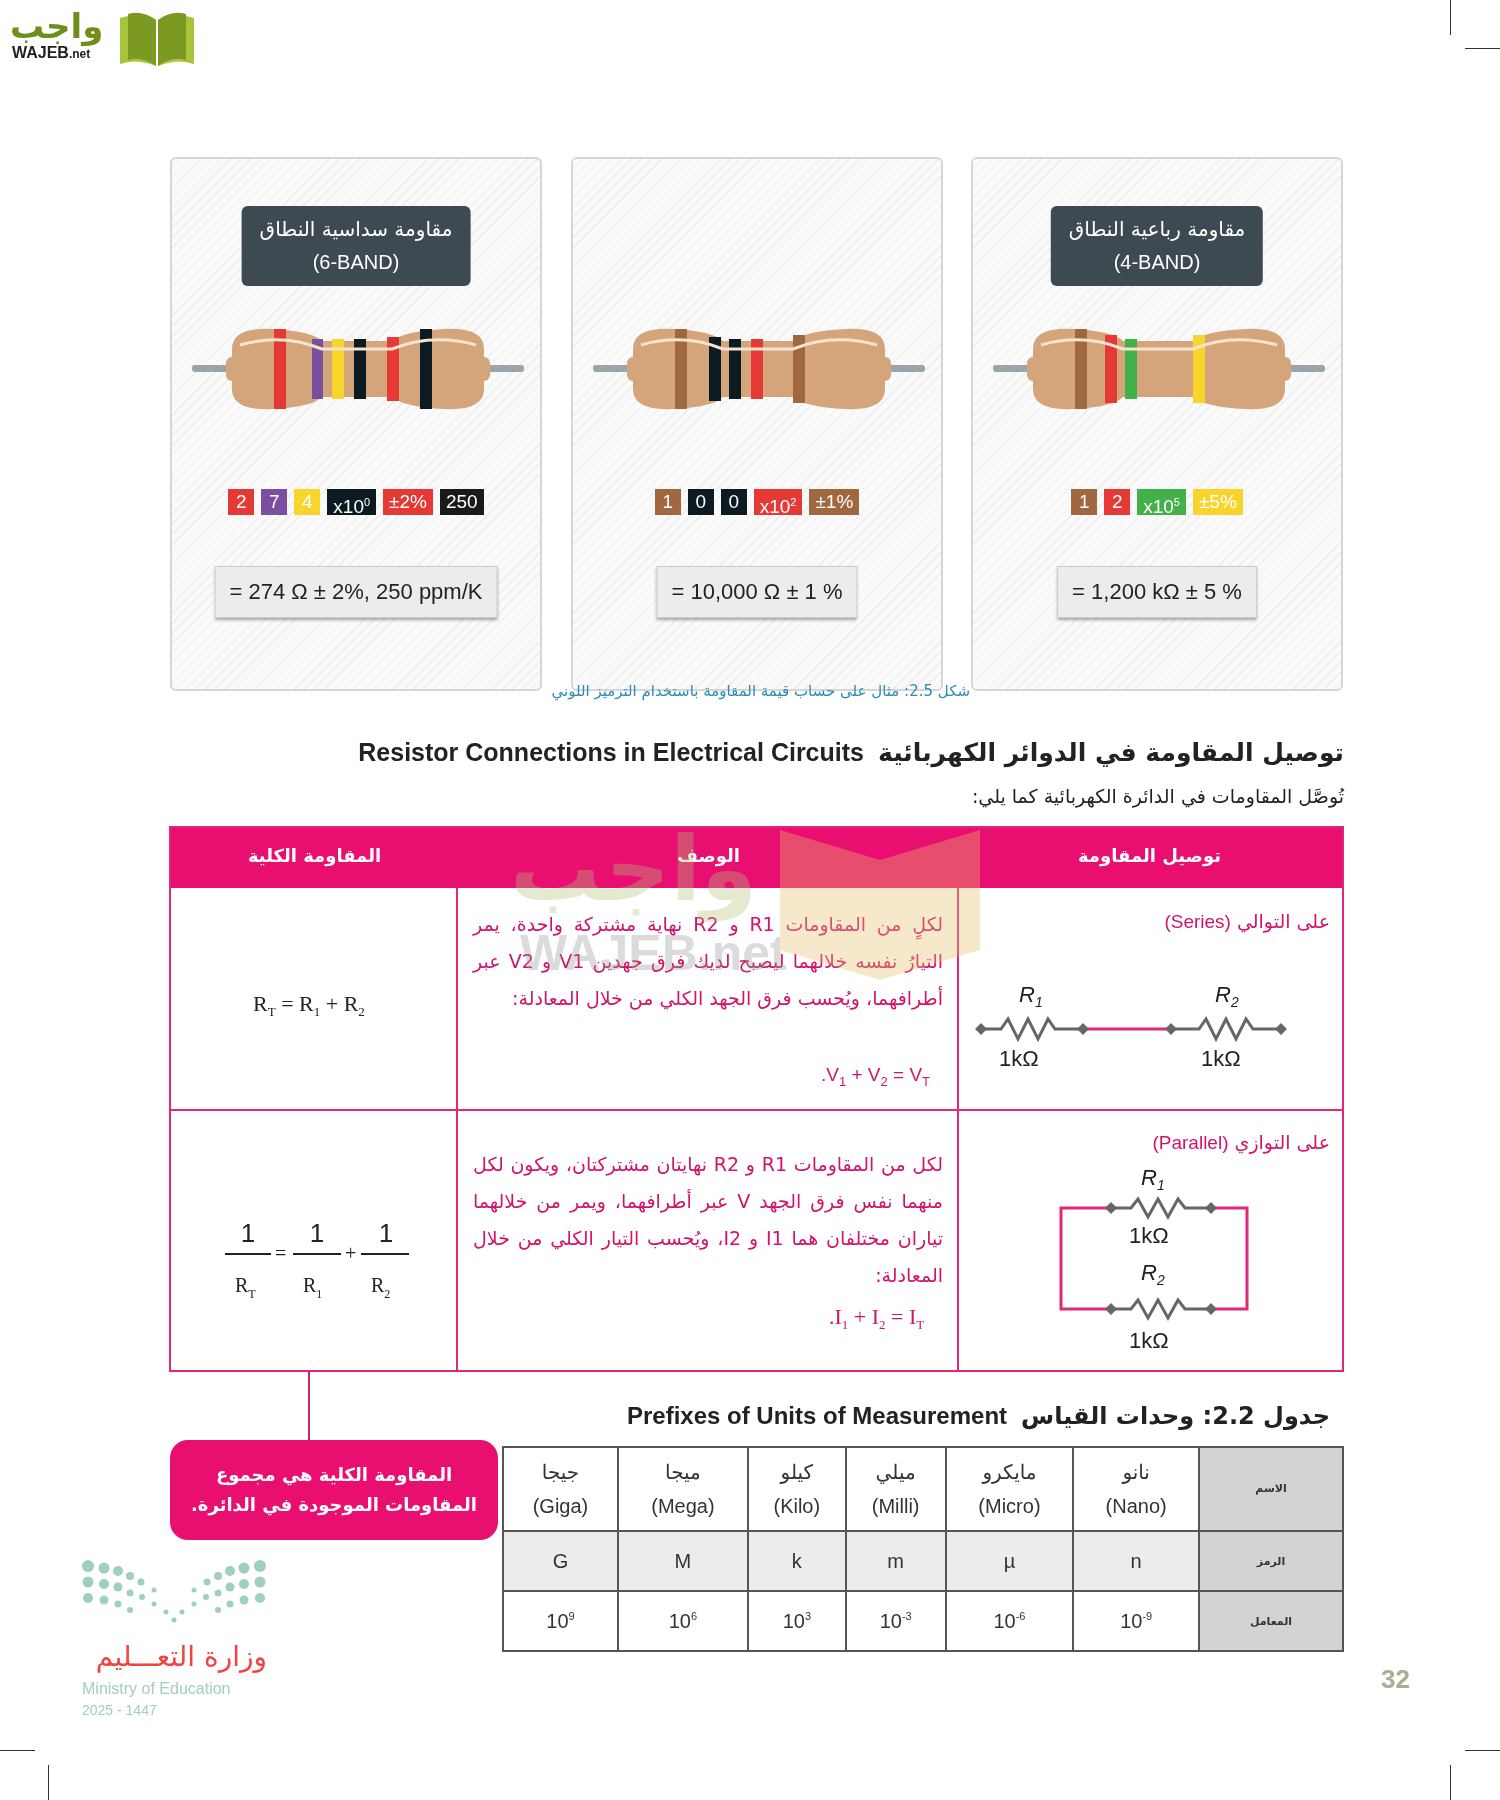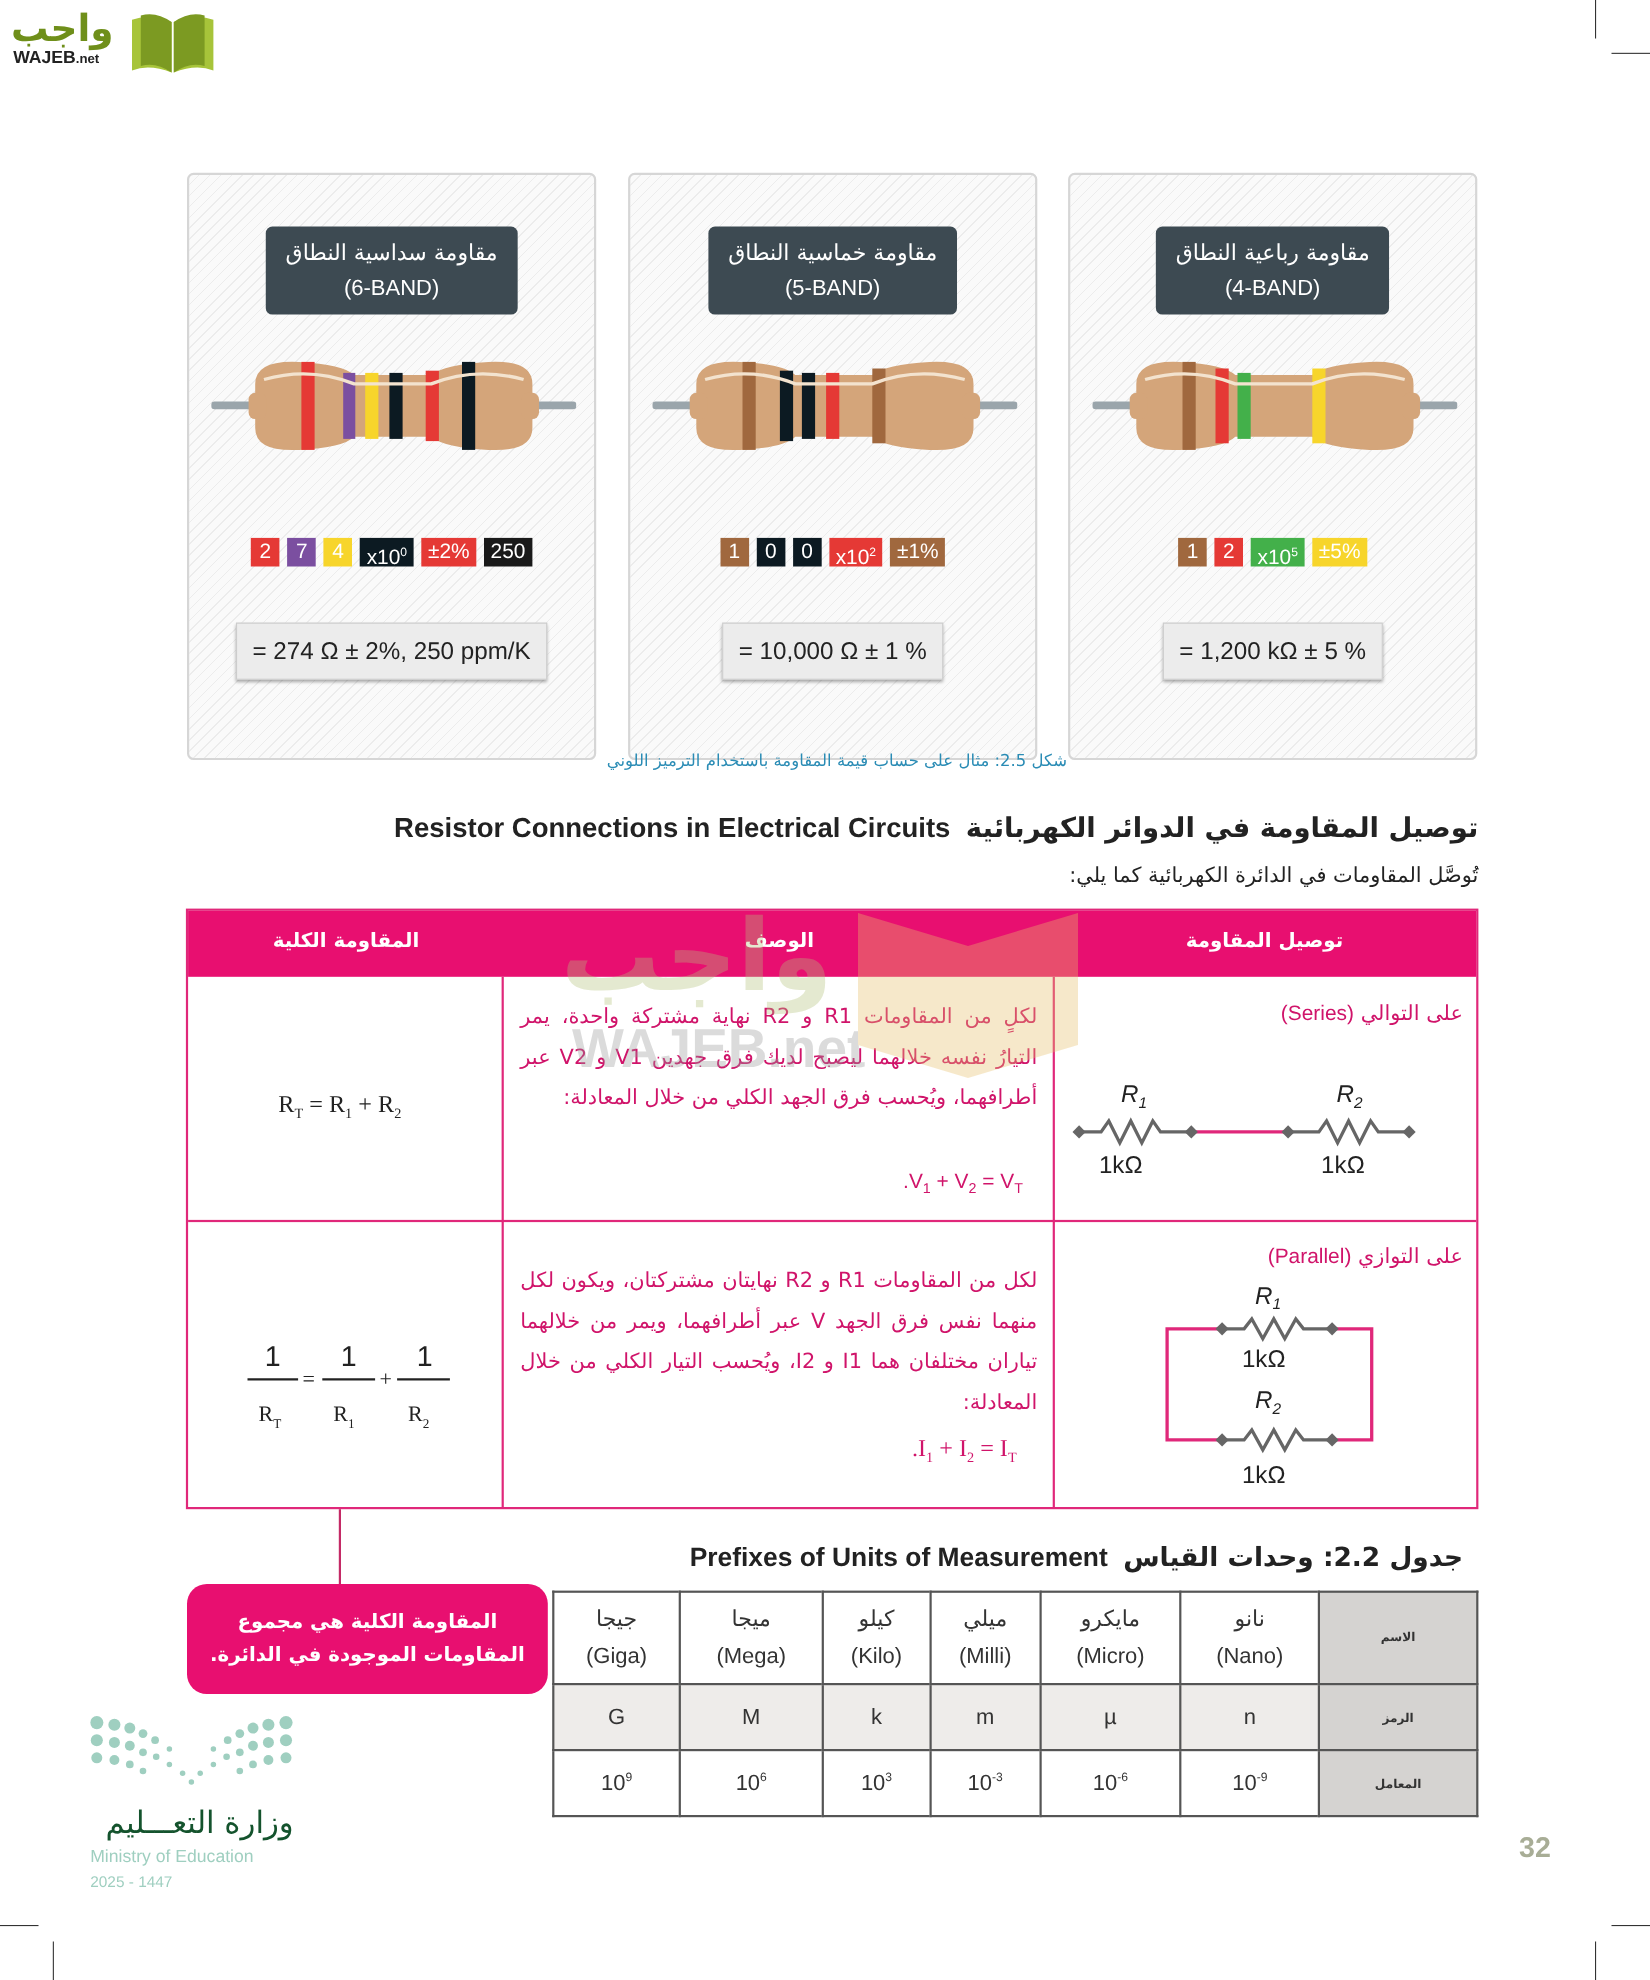--- a/index.html
+++ b/index.html
@@ -47,21 +47,21 @@
   .pref-title .en{font-family:"Liberation Sans",sans-serif;margin-right:14px;}
   table.pref{position:absolute;left:502px;top:1446px;width:842px;border-collapse:collapse;font-family:"Liberation Sans",sans-serif;direction:rtl;}
   table.pref td{border:2px solid #555;text-align:center;font-size:20px;color:#333;}
   table.pref td.rh{background:#d5d3d1;font-weight:bold;font-family:"DejaVu Sans",sans-serif;font-size:11px;width:140px;}
   table.pref tr.r1 td{height:80px;line-height:34px;}
   table.pref tr.r2 td{height:56px;background:#eeecea;}
   table.pref tr.r2 td.rh{background:#d5d3d1;}
   table.pref tr.r3 td{height:56px;margin-top:48px;}
   table.pref sup{font-size:11px;}
   .moe-logo{position:absolute;left:82px;top:1560px;width:200px;height:160px;}
-  .moe-ar{position:absolute;left:0;top:80px;font-size:28px;color:#14532d;direction:rtl;width:185px;text-align:right;}
+  .moe-ar{position:absolute;left:0;top:80px;font-size:28px;color:#ef4444;direction:rtl;width:185px;text-align:right;}
   .moe-en{position:absolute;left:0;top:120px;font-size:16px;color:#9fcfc0;font-family:"Liberation Sans",sans-serif;}
   .moe-yr{position:absolute;left:0;top:142px;font-size:14px;color:#9fcfc0;font-family:"Liberation Sans",sans-serif;}
   .page-num{position:absolute;left:1381px;top:1664px;font-size:26px;font-weight:bold;color:#a8ad96;font-family:"Liberation Sans",sans-serif;}
   .watermark{position:absolute;left:510px;top:820px;width:490px;height:160px;opacity:.35;pointer-events:none;}
 </style>
 </head>
 <body>
 
 <div class="crop" style="left:1450px;top:0;width:1px;height:35px;"></div>
 <div class="crop" style="left:1465px;top:48px;width:35px;height:1px;"></div>
@@ -104,24 +104,20 @@
     <span class="code" style="background:#7b4fa0">7</span>
     <span class="code" style="background:#f7d52b">4</span>
     <span class="code" style="background:#0c1a22"><span>x10</span><sup>0</sup></span>
     <span class="code" style="background:#e53935">±2%</span>
     <span class="code" style="background:#1a1a1a">250</span>
   </div>
   <div class="result">= 274 Ω ± 2%, 250 ppm/K</div>
 </div>
 
 <div class="card" style="left:571px;">
-  <div class="card-title">
-    <div>مقاومة خماسية النطاق</div>
-    <div class="en">(5-BAND)</div>
-  </div>
   <svg class="resistor" viewBox="0 0 332 100">
     <rect x="0" y="46" width="332" height="7" rx="3" fill="#9aa5ab"></rect>
     <path d="M40 30 Q40 8 80 10 Q120 12 130 22 L200 22 Q212 12 252 10 Q292 8 292 30 L292 70 Q292 92 252 90 Q212 88 200 78 L130 78 Q120 88 80 90 Q40 92 40 70 Z" fill="#d4a57a"></path>
     <rect x="34" y="38" width="16" height="24" rx="6" fill="#d4a57a"></rect>
       <rect x="282" y="38" width="16" height="24" rx="6" fill="#d4a57a"></rect>
     <rect x="82" y="10" width="12" height="80" fill="#a0683e"></rect>
     <rect x="116" y="18" width="12" height="64" fill="#0c1a22"></rect>
     <rect x="136" y="20" width="12" height="60" fill="#0c1a22"></rect>
     <rect x="158" y="20" width="12" height="60" fill="#e53935"></rect>
     <rect x="200" y="16" width="12" height="68" fill="#a0683e"></rect>

